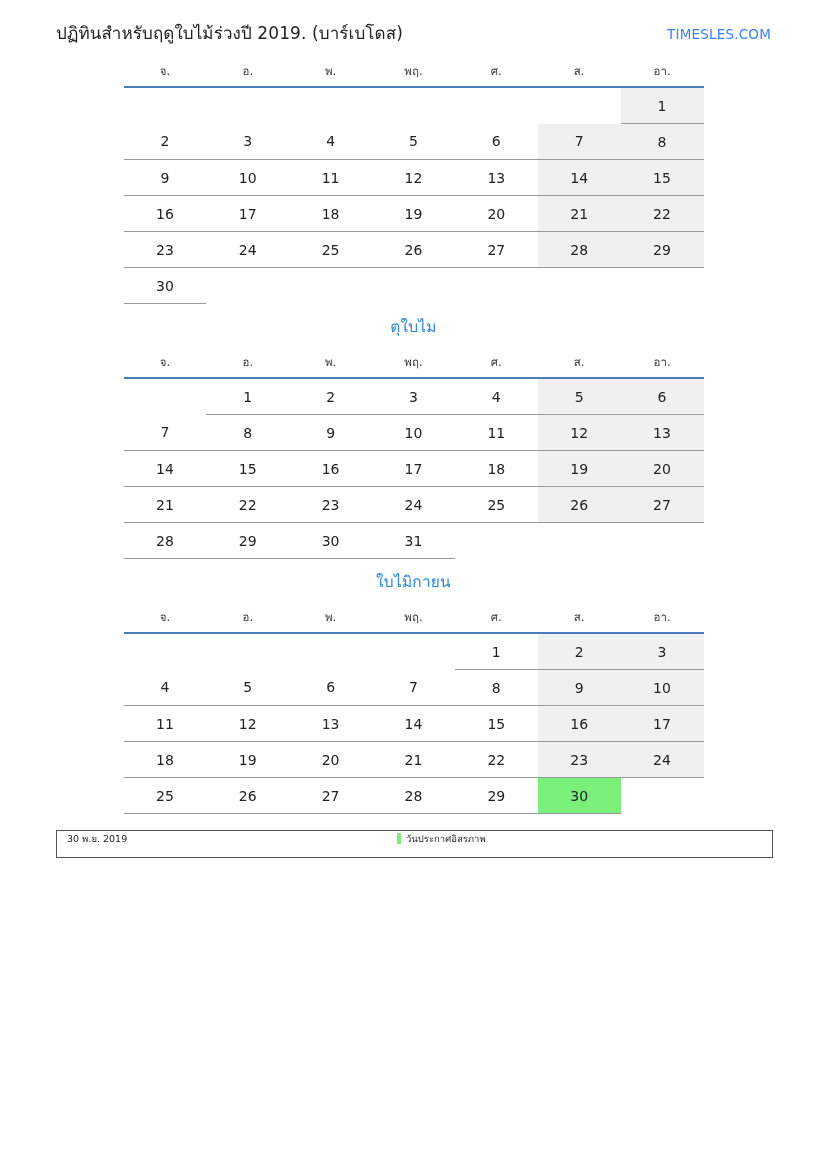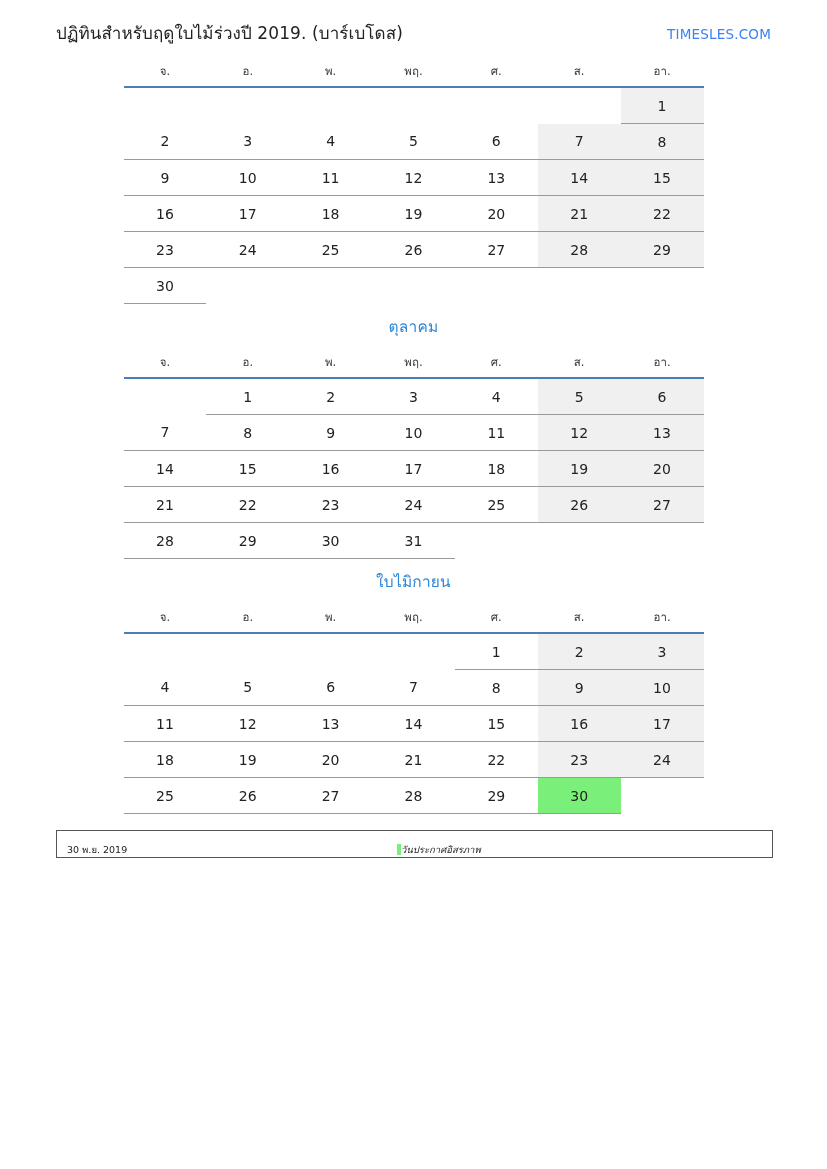--- a/index.html
+++ b/index.html
@@ -89,36 +89,36 @@
   }
   td.holiday {
     background: #7af07a;
   }
   
   .legend {
     margin-top: 16px;
     border: 1px solid #555555;
     height: 26px;
     display: flex;
-    align-items: flex-end;
+    align-items: flex-start;
     position: relative;
     width: 715px;
   }
   .legend-date {
     font-size: 9.5px;
     color: #222222;
     padding-left: 10px;
     white-space: nowrap;
   }
   .legend-entry {
     position: absolute;
     left: 340px;
     display: flex;
     align-items: center;
-    font-style: italic;
+    gap: 5px;
   }
   .legend-swatch {
     width: 4px;
     height: 11px;
     background: #7af07a;
     display: inline-block;
   }
   .legend-label {
     font-size: 9.5px;
     color: #222222;
@@ -201,21 +201,21 @@
               <td class="empty"></td>
               <td class="empty"></td>
               <td class="empty"></td>
               <td class="empty"></td>
               <td class="empty"></td>
             </tr>
           </tbody>
         </table>
       </div>
       <div class="month-block">
-        <div class="month-title">ตุลาคม</div>
+        <div class="month-title">ตุใบไม</div>
         <table class="cal">
           <thead>
             <tr class="head-row">
               <th>จ.</th>
               <th>อ.</th>
               <th>พ.</th>
               <th>พฤ.</th>
               <th>ศ.</th>
               <th>ส.</th>
               <th>อา.</th>

